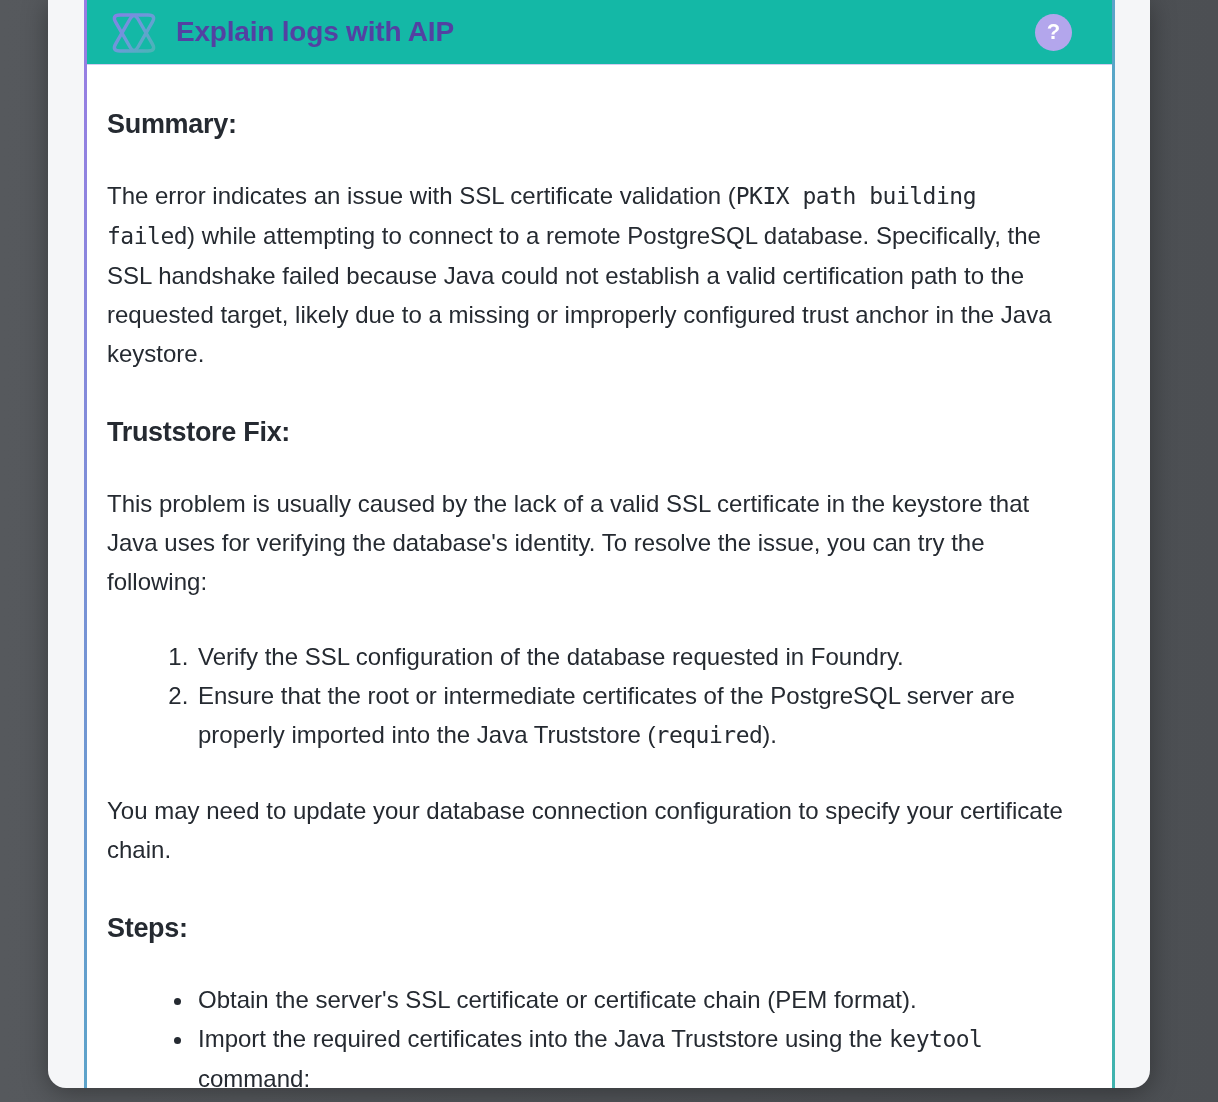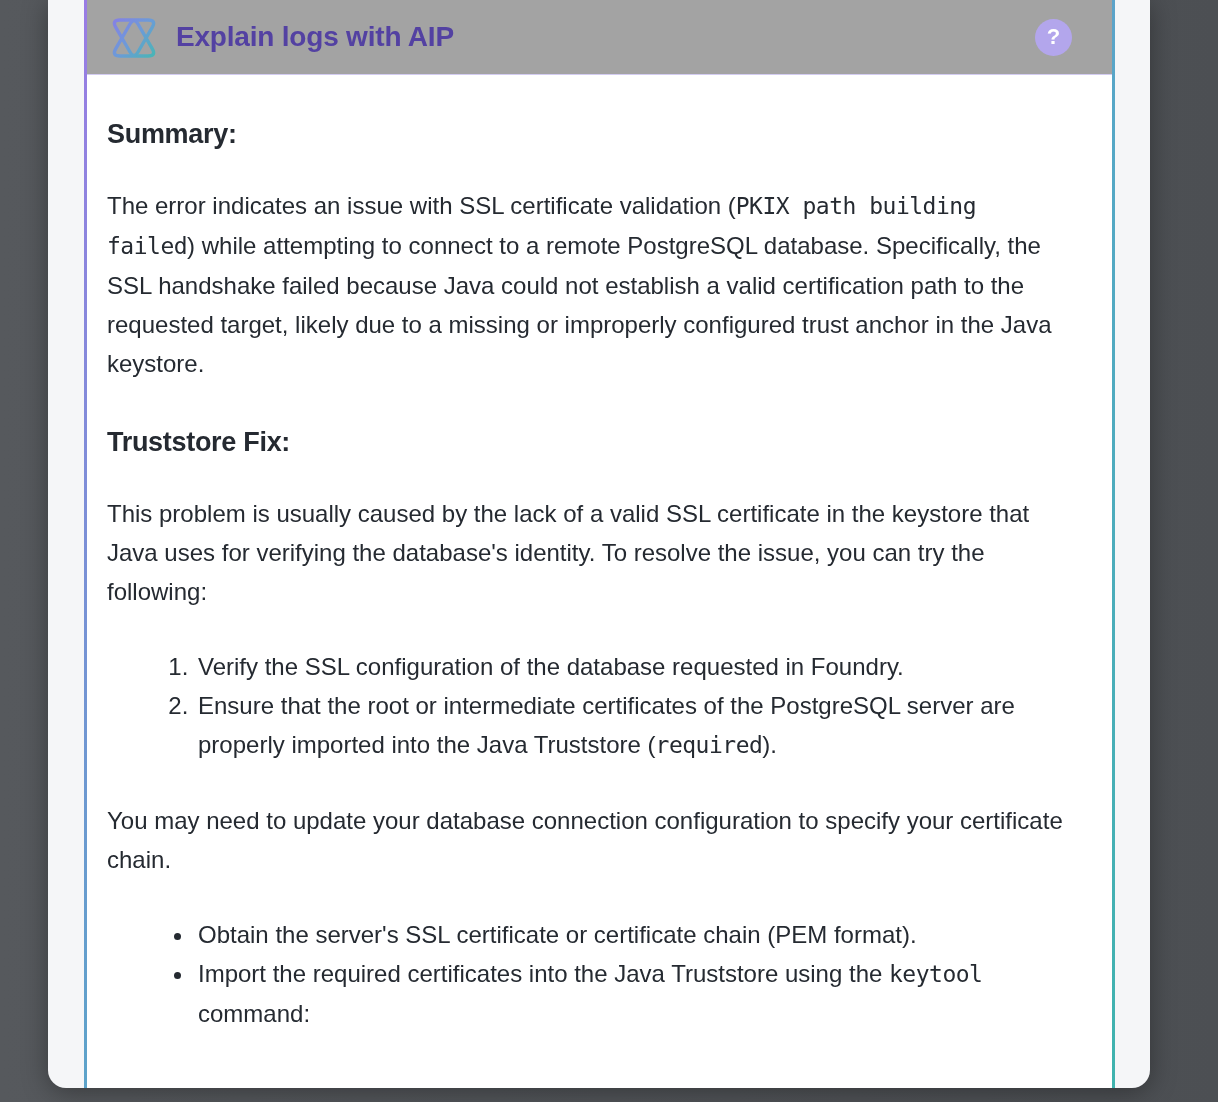--- a/index.html
+++ b/index.html
@@ -22,22 +22,22 @@
   .panel {
     position: absolute; left: 36px; top: 0;
     width: 1031px; height: 1088px;
     background: #FFFFFF;
     border-style: solid;
     border-width: 0 3px 0 3px;
     border-image: linear-gradient(to bottom right, #9A7CE4 0%, #56A7C7 55%, #3FB3AE 100%) 1;
     overflow: hidden;
   }
   .panel-header {
-    height: 75px;
-    background: #a3a3a3;
+    height: 65px;
+    background: #14b8a6;
     border-bottom: 1px solid #D3CCF0;
     display: flex; align-items: center;
     padding: 0 22px;
   }
   .logo { width: 50px; height: 46px; flex: 0 0 auto; margin-top: 2px; }
   .panel-title {
     margin-left: 17px;
     font-size: 28px; font-weight: 700;
     color: #5341A2;
     letter-spacing: -0.2px;
@@ -108,20 +108,21 @@
       <div class="panel-body">
           <h2>Summary:</h2>
           <p><span>The error indicates an issue with SSL certificate validation (</span><span class="mono">PKIX path building failed</span><span>) while attempting to connect to a remote PostgreSQL database. Specifically, the SSL handshake failed because Java could not establish a valid certification path to the requested target, likely due to a missing or improperly configured trust anchor in the Java keystore.</span></p>
           <h2>Truststore Fix:</h2>
           <p><span>This problem is usually caused by the lack of a valid SSL certificate in the keystore that Java uses for verifying the database's identity. To resolve the issue, you can try the following:</span></p>
           <ol>
             <li><span>Verify the SSL configuration of the database requested in Foundry.</span></li>
             <li><span>Ensure that the root or intermediate certificates of the PostgreSQL server are properly imported into the Java Truststore (</span><span class="mono">required</span><span>).</span></li>
           </ol>
           <p><span>You may need to update your database connection configuration to specify your certificate chain.</span></p>
+          <h2>Steps:</h2>
           <ul>
             <li><span>Obtain the server's SSL certificate or certificate chain (PEM format).</span></li>
             <li><span>Import the required certificates into the Java Truststore using the </span><span class="mono">keytool</span><span> command:</span></li>
           </ul>
         </div>
 
     </div>
   </div>
 </div>
 

